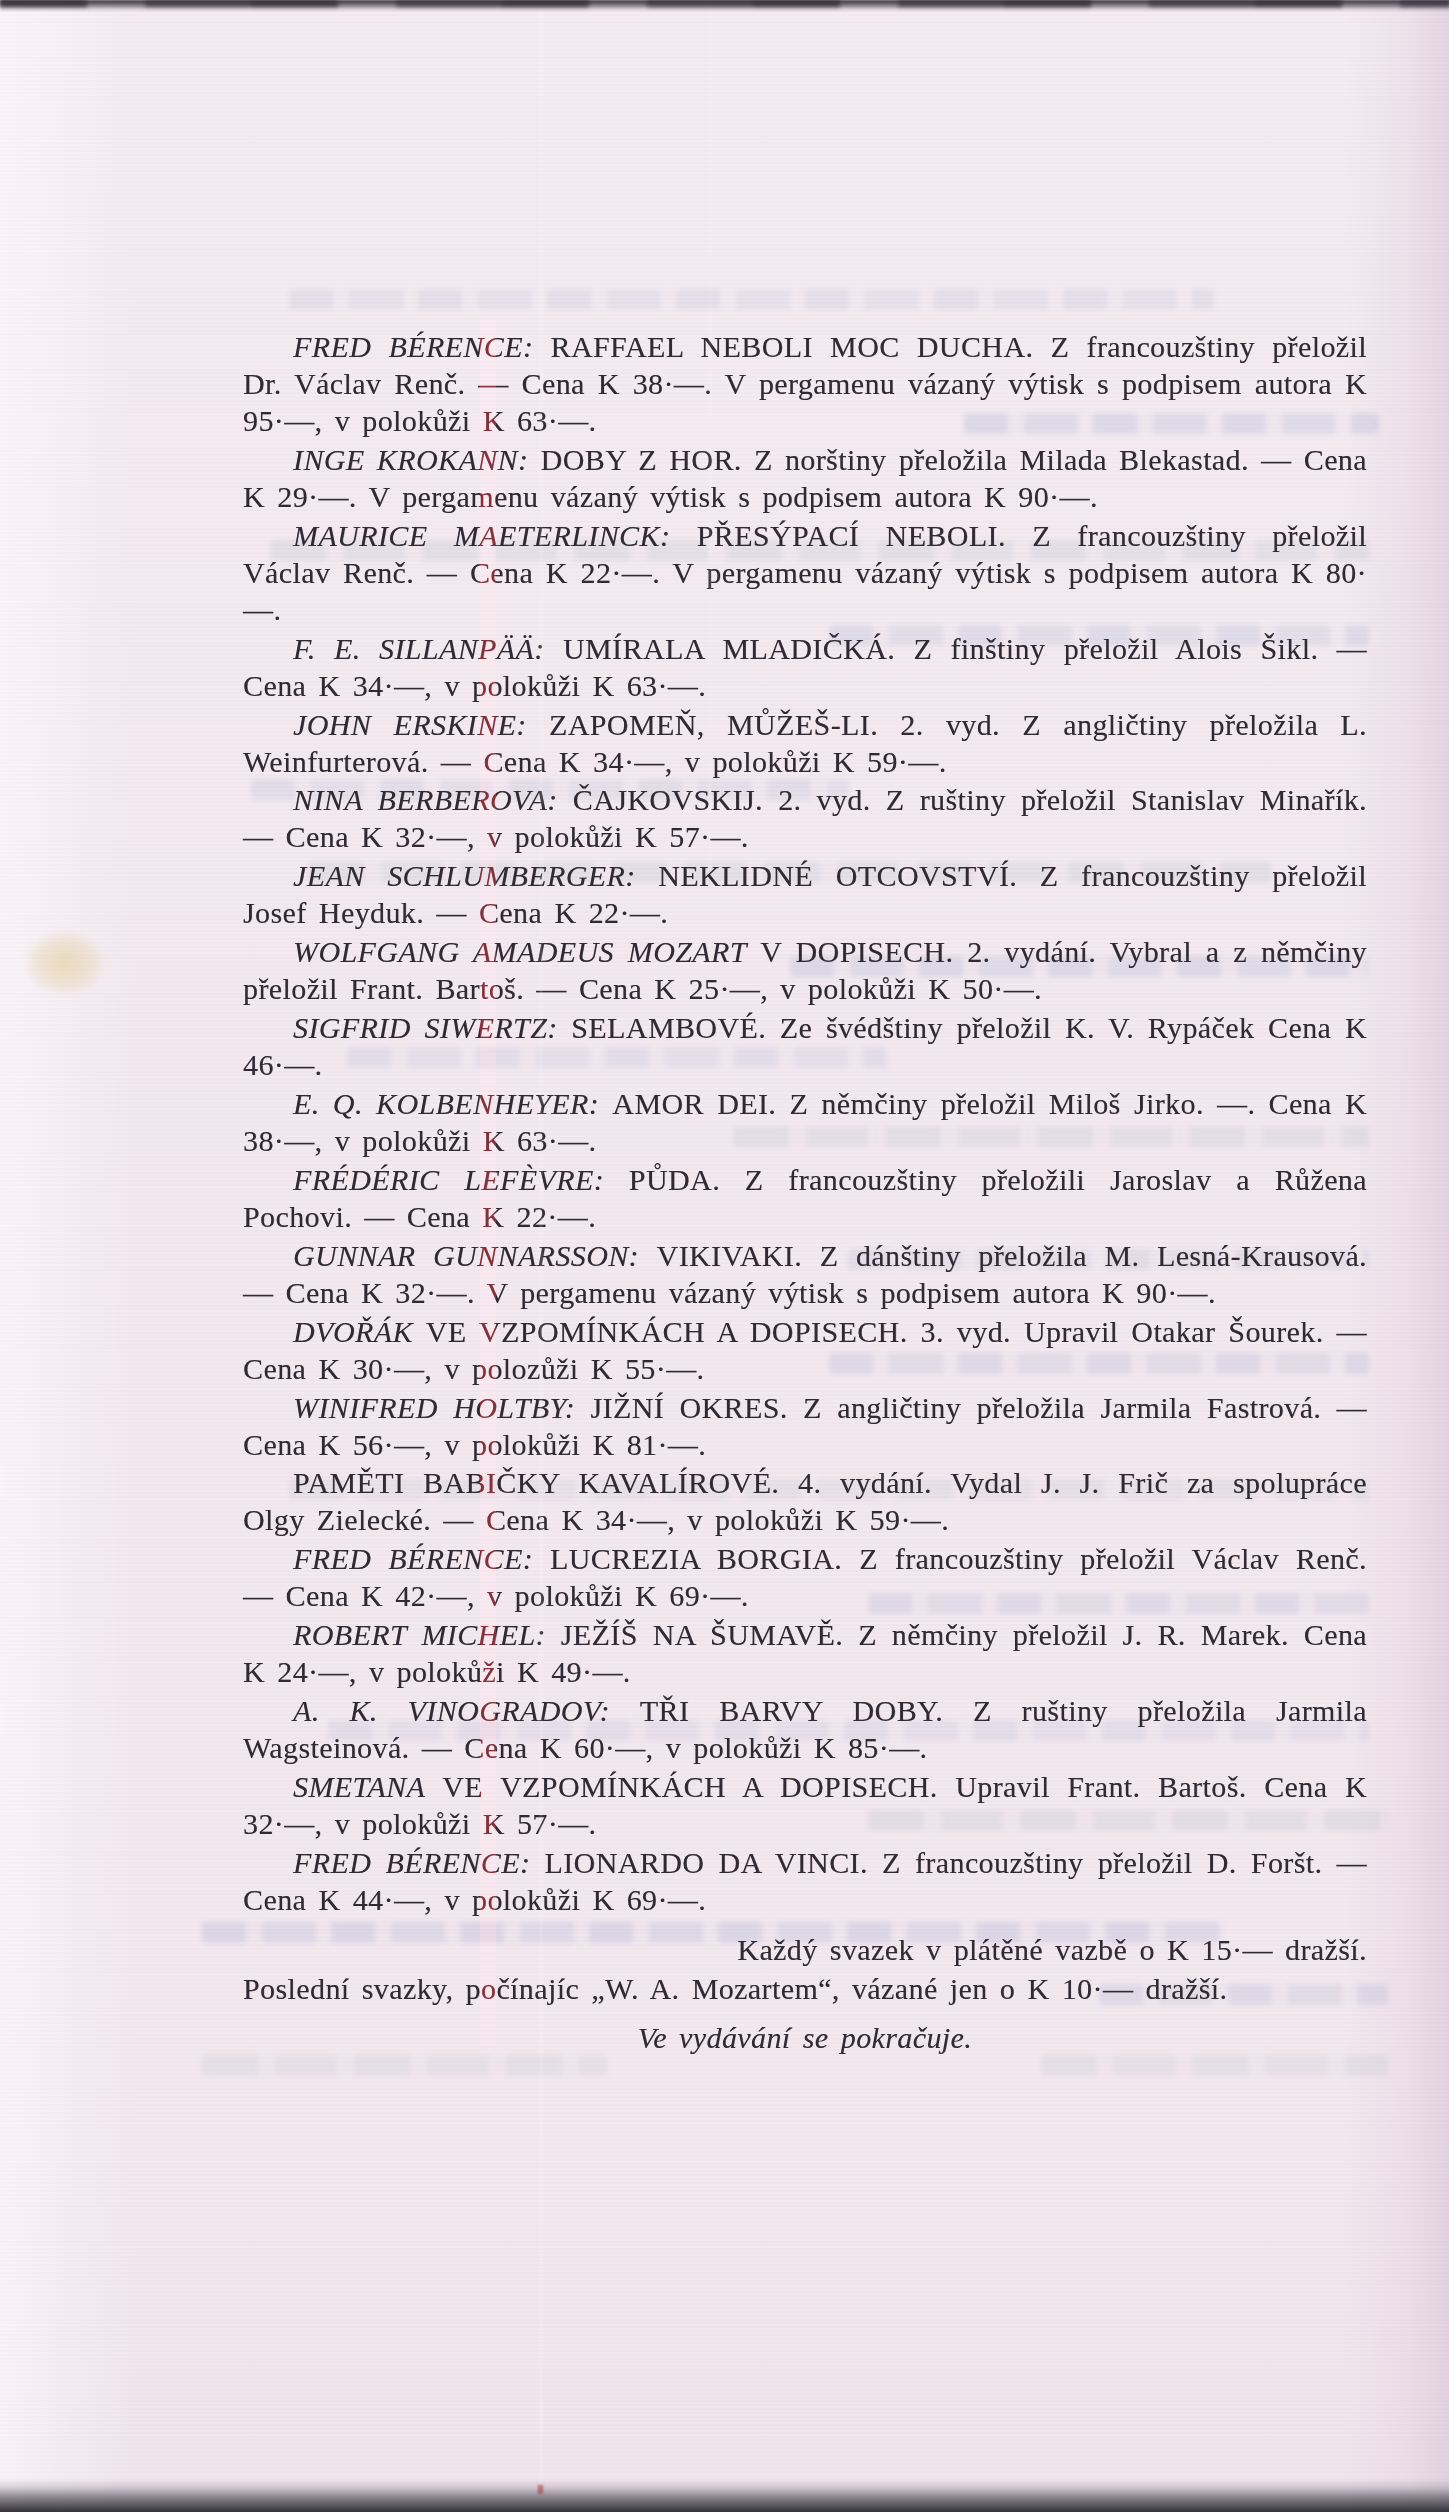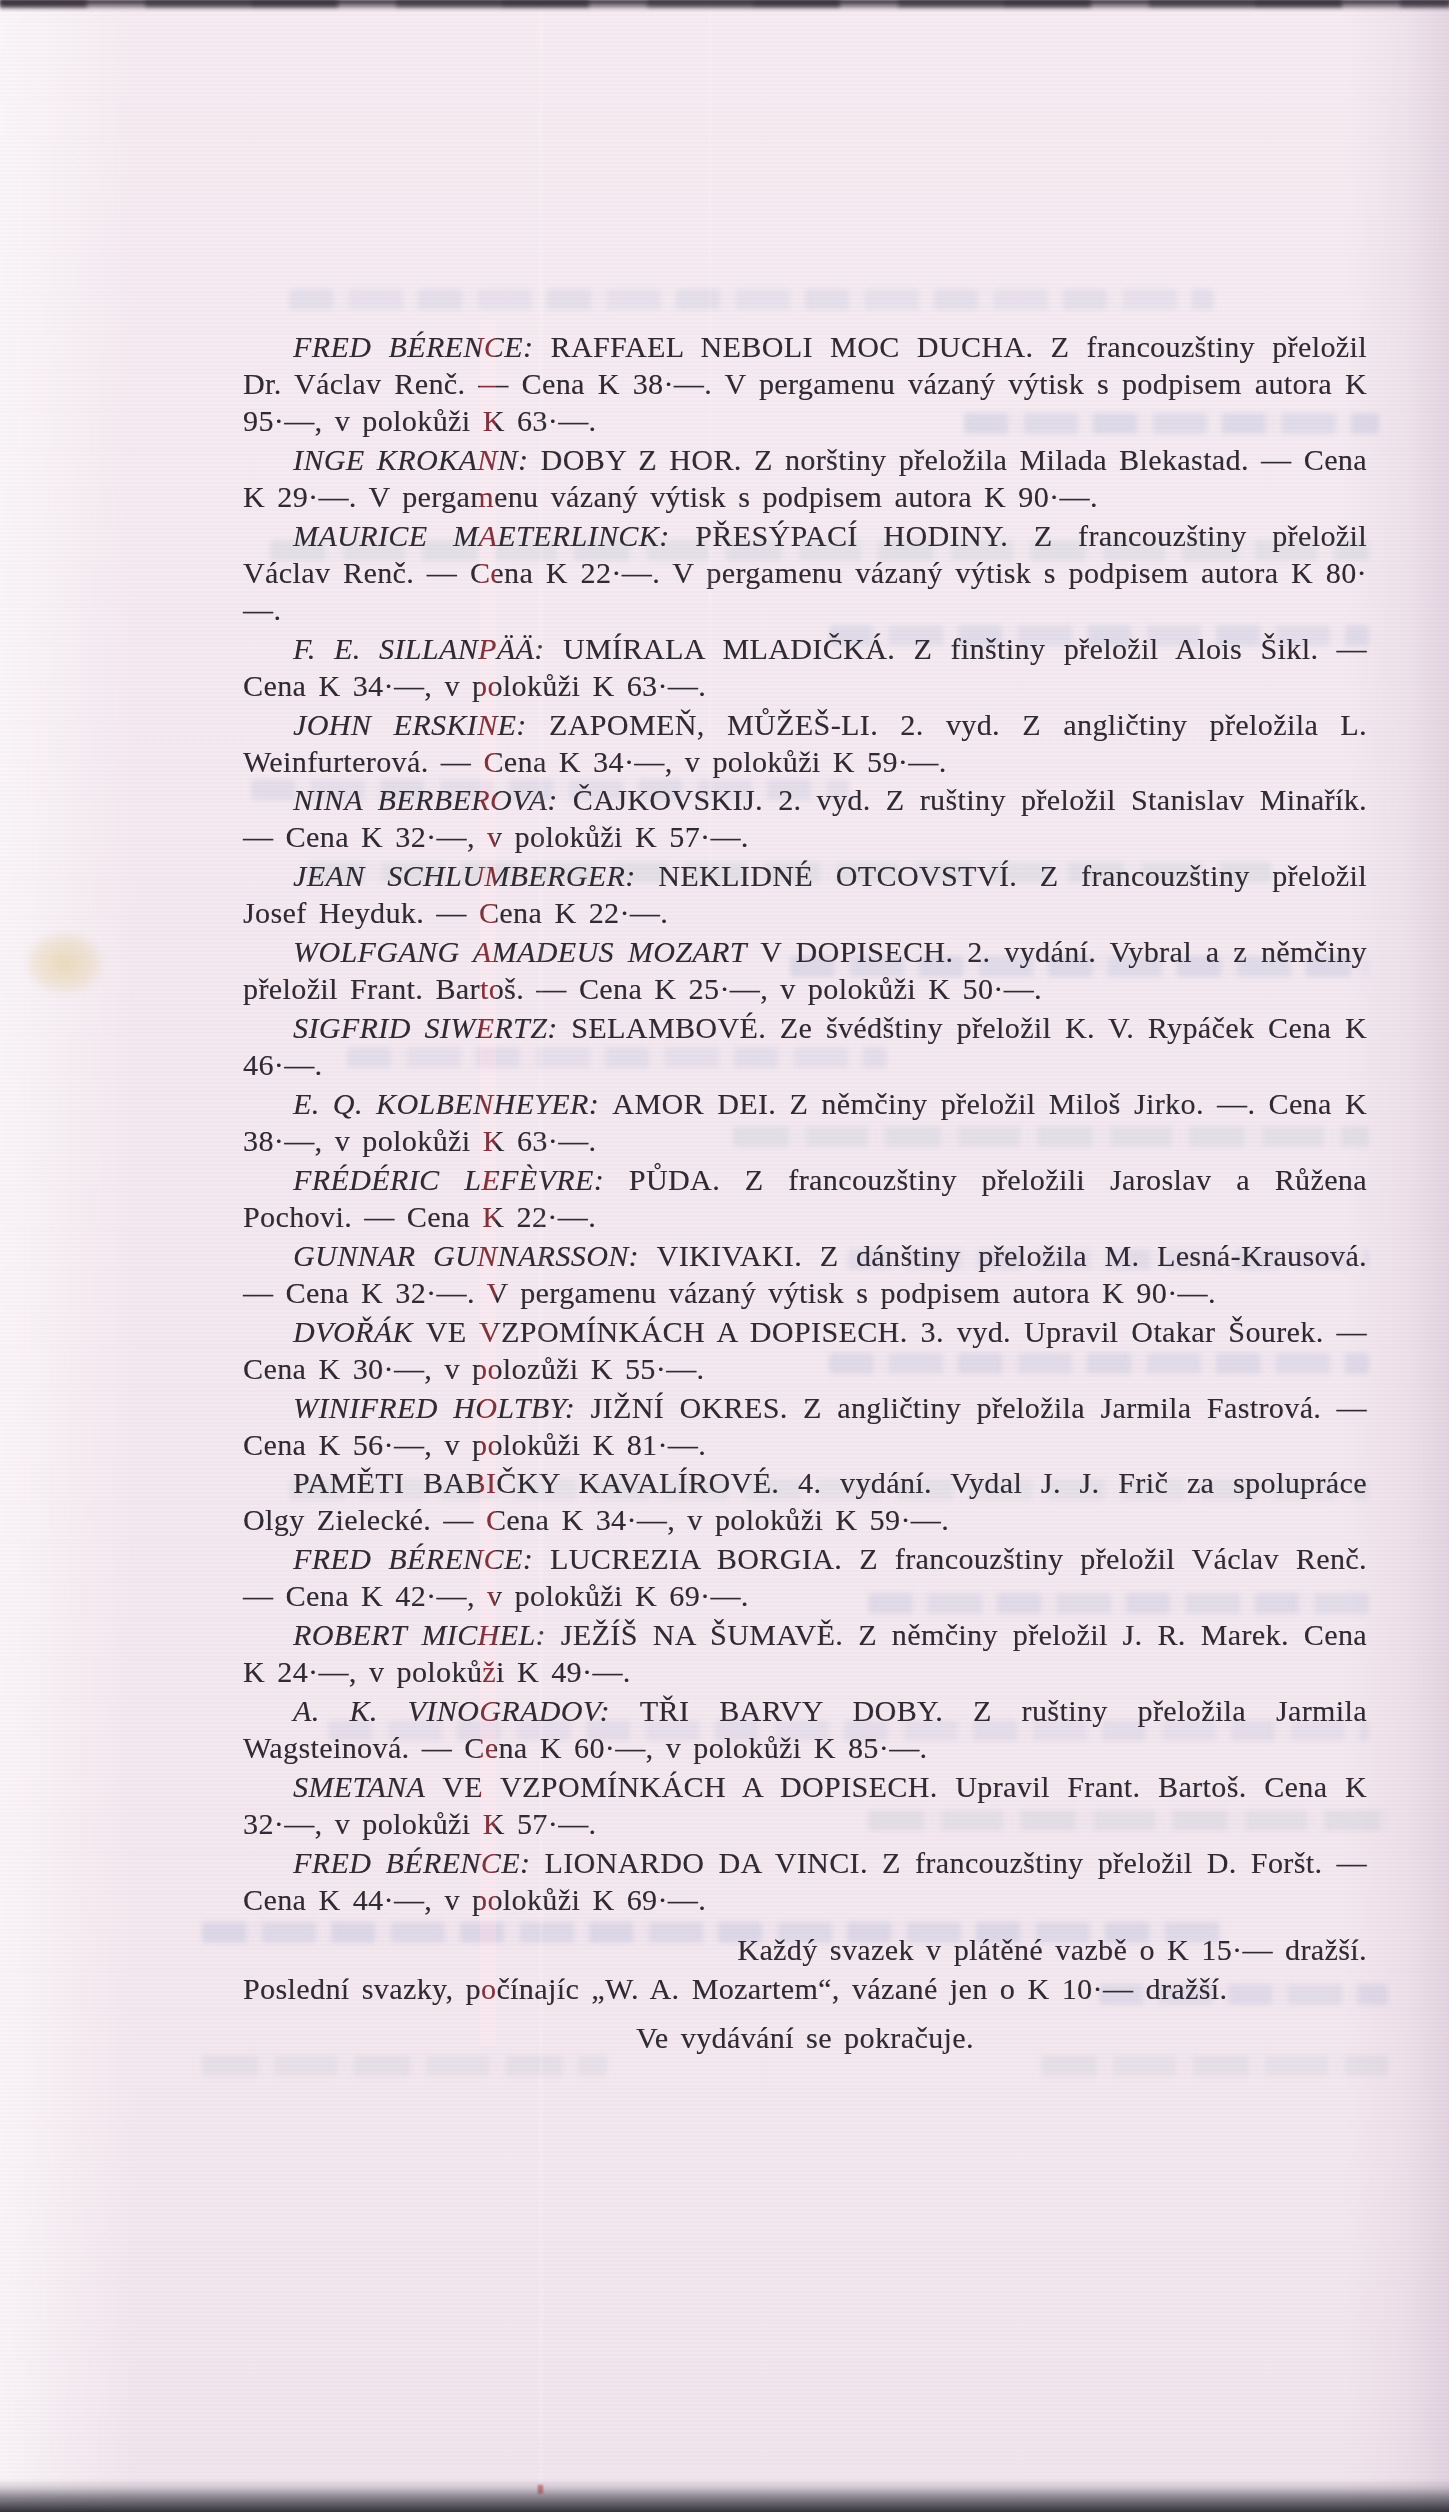--- a/index.html
+++ b/index.html
@@ -79,21 +79,21 @@
     font-size:30px;line-height:37px;
     letter-spacing:0.4px;word-spacing:4.3px;
     text-align:justify;
     text-shadow:0.3px 0.3px 0 rgba(47,42,51,.38);
   }
   .entry{margin:0 0 1.9px 0;text-indent:50px;}
   .entry .author{font-style:italic;}
   .entry .title{font-style:normal;}
   .note-center{margin:13.5px 0 0 0;text-indent:0;text-align:right;}
   .note-wide{margin:1.9px 0 0 0;text-indent:0;text-align:justify;}
-  .footer-line{margin:11.6px 0 0 0;text-indent:0;text-align:center;}
+  .footer-line{margin:11.6px 0 0 0;text-indent:0;text-align:center;font-style:italic;}
 </style>
 </head>
 <body>
 
 <div class="page">
 
   <div class="grain"></div>
 
   <div class="ghost" style="left:289px;top:289px;width:925px;opacity:.55"></div>
   <div class="ghost" style="left:964px;top:413px;width:415px;opacity:.8"></div>
@@ -114,21 +114,21 @@
   <div class="ghost" style="left:1099px;top:1984px;width:289px;opacity:.7"></div>
   <div class="ghost g2" style="left:202px;top:2055px;width:405px;opacity:.6"></div>
   <div class="ghost g2" style="left:1041px;top:2055px;width:347px;opacity:.6"></div>
 
   <main class="text-block">
     <div id="entries">
   <p class="entry"><i class="author">FRED BÉRENCE: </i><span class="title">RAFFAEL NEBOLI MOC DUCHA. </span><span class="details">Z francouzštiny přeložil Dr. Václav Renč. — Cena K 38·—. V pergamenu vázaný výtisk s podpisem autora K 95·—, v polokůži K 63·—.</span></p>
 
   <p class="entry"><i class="author">INGE KROKANN: </i><span class="title">DOBY Z HOR. </span><span class="details">Z norštiny přeložila Milada Blekastad. — Cena K 29·—. V pergamenu vázaný výtisk s podpisem autora K 90·—.</span></p>
 
-  <p class="entry"><i class="author">MAURICE MAETERLINCK: </i><span class="title">PŘESÝPACÍ HODINY. </span><span class="details">Z francouzštiny přeložil Václav Renč. — Cena K 22·—. V pergamenu vázaný výtisk s podpisem autora K 80·—.</span></p>
+  <p class="entry"><i class="author">MAURICE MAETERLINCK: </i><span class="title">PŘESÝPACÍ NEBOLI. </span><span class="details">Z francouzštiny přeložil Václav Renč. — Cena K 22·—. V pergamenu vázaný výtisk s podpisem autora K 80·—.</span></p>
 
   <p class="entry"><i class="author">F. E. SILLANPÄÄ: </i><span class="title">UMÍRALA MLADIČKÁ. </span><span class="details">Z finštiny přeložil Alois Šikl. — Cena K 34·—, v polokůži K 63·—.</span></p>
 
   <p class="entry"><i class="author">JOHN ERSKINE: </i><span class="title">ZAPOMEŇ, MŮŽEŠ-LI. </span><span class="details">2. vyd. Z angličtiny přeložila L. Weinfurterová. — Cena K 34·—, v polokůži K 59·—.</span></p>
 
   <p class="entry"><i class="author">NINA BERBEROVA: </i><span class="title">ČAJKOVSKIJ. </span><span class="details">2. vyd. Z ruštiny přeložil Stanislav Minařík. — Cena K 32·—, v polokůži K 57·—.</span></p>
 
   <p class="entry"><i class="author">JEAN SCHLUMBERGER: </i><span class="title">NEKLIDNÉ OTCOVSTVÍ. </span><span class="details">Z francouzštiny přeložil Josef Heyduk. — Cena K 22·—.</span></p>
 
   <p class="entry"><i class="author">WOLFGANG AMADEUS MOZART </i><span class="title">V DOPISECH. </span><span class="details">2. vydání. Vybral a z němčiny přeložil Frant. Bartoš. — Cena K 25·—, v polokůži K 50·—.</span></p>

